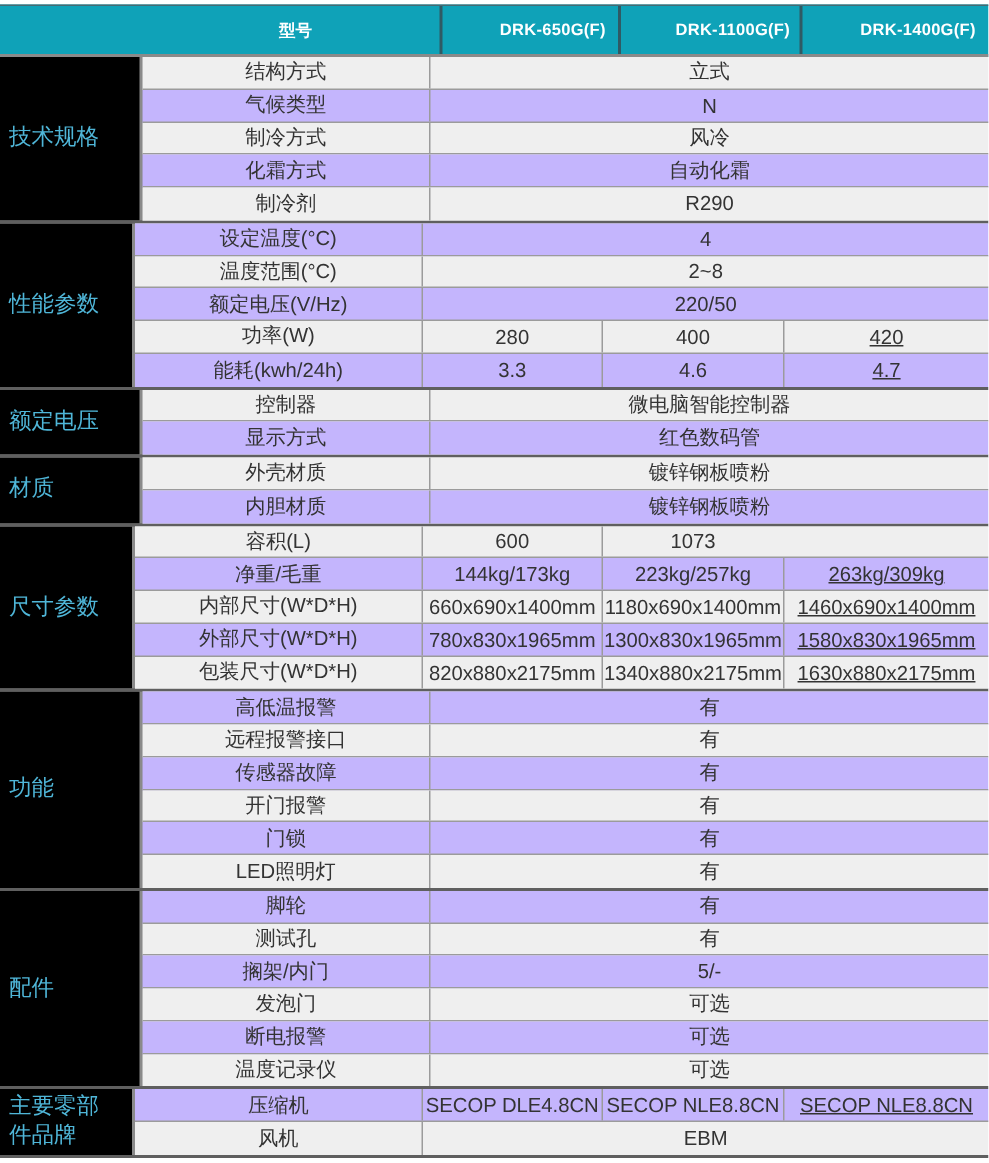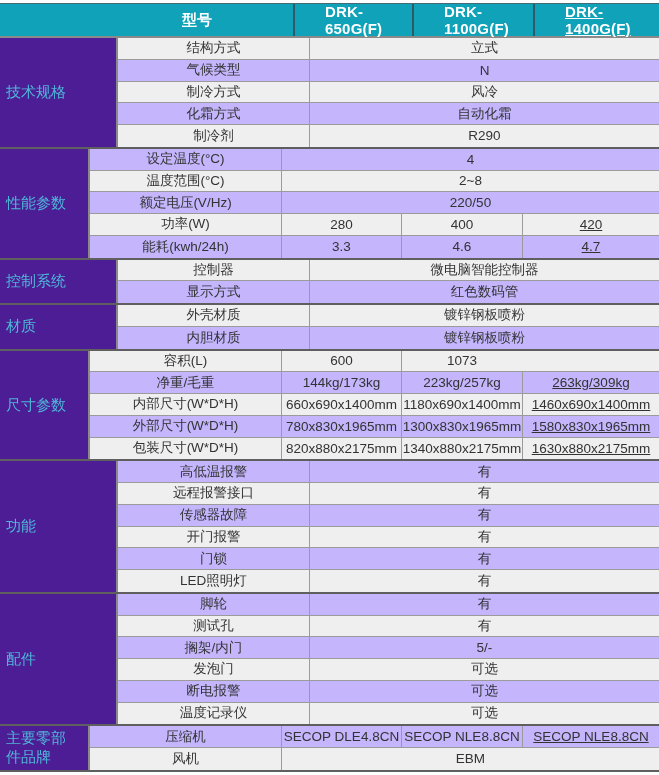--- a/index.html
+++ b/index.html
@@ -17,52 +17,52 @@
   
   .header {
     display: flex;
     height: 35px;
     box-sizing: border-box;
     background: var(--header-bg, #0FA2B8);
     border-top: 1px solid #456A73;
     border-bottom: 2px solid #8A8A8A;
     color: var(--header-text, #ffffff);
     font-weight: bold;
-    font-size: 15px;
+    font-size: 11px;
   }
   .header > div {
     display: flex;
     align-items: center;
     justify-content: center;
     box-sizing: border-box;
   }
   .h-cat   { width: 101px; }
   .h-label { width: 192px; }
   .h-col   { border-left: 2px solid #2F5A64; letter-spacing: 0.2px; padding-left: 30px; }
   .h-col.w1 { width: 119px; }
   .h-col.w2 { width: 121px; }
-  .h-col.w3 { width: 126px; text-decoration: underline; }
+  .h-col.w3 { width: 126px; }
   
   .group {
     display: flex;
     border-bottom: 2px solid var(--group-divider, #5F5F5F);
     box-sizing: content-box;
   }
   .group-cat {
-    width: 118px;
+    width: 95px;
     box-sizing: border-box;
     border-right: 2px solid #8A8A8A;
     display: flex;
     align-items: center;
     padding-left: 6px;
     padding-right: 10px;
     color: var(--category-text, #4FB6D8);
     font-size: 15px;
     line-height: 1.25;
-    background: #4c1d95;
+    background: #000000;
   }
   .rows {
     flex: 1;
     display: flex;
     flex-direction: column;
   }
   .row {
     display: flex;
     height: 21.75px;
     box-sizing: border-box;
@@ -157,21 +157,21 @@
           </div>
           <div class="row">
             <div class="cell-label">能耗(kwh/24h)</div>
             <div class="cell-val c1">3.3</div>
             <div class="cell-val c2">4.6</div>
             <div class="cell-val c3">4.7</div>
           </div>
         </div>
       </div>
       <div class="group">
-        <div class="group-cat">控制系统</div>
+        <div class="group-cat">额定电压</div>
         <div class="rows">
           <div class="row alt">
             <div class="cell-label">控制器</div>
             <div class="cell-span">微电脑智能控制器</div>
           </div>
           <div class="row">
             <div class="cell-label">显示方式</div>
             <div class="cell-span">红色数码管</div>
           </div>
         </div>

